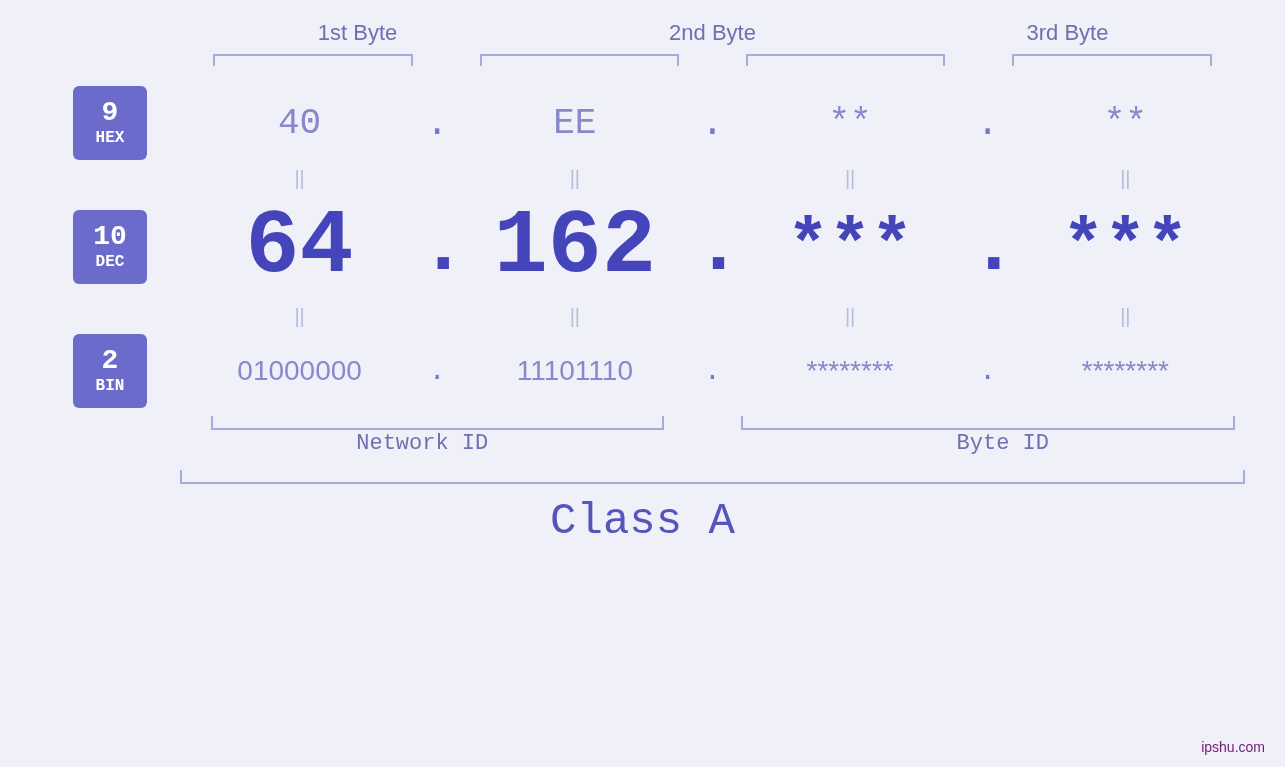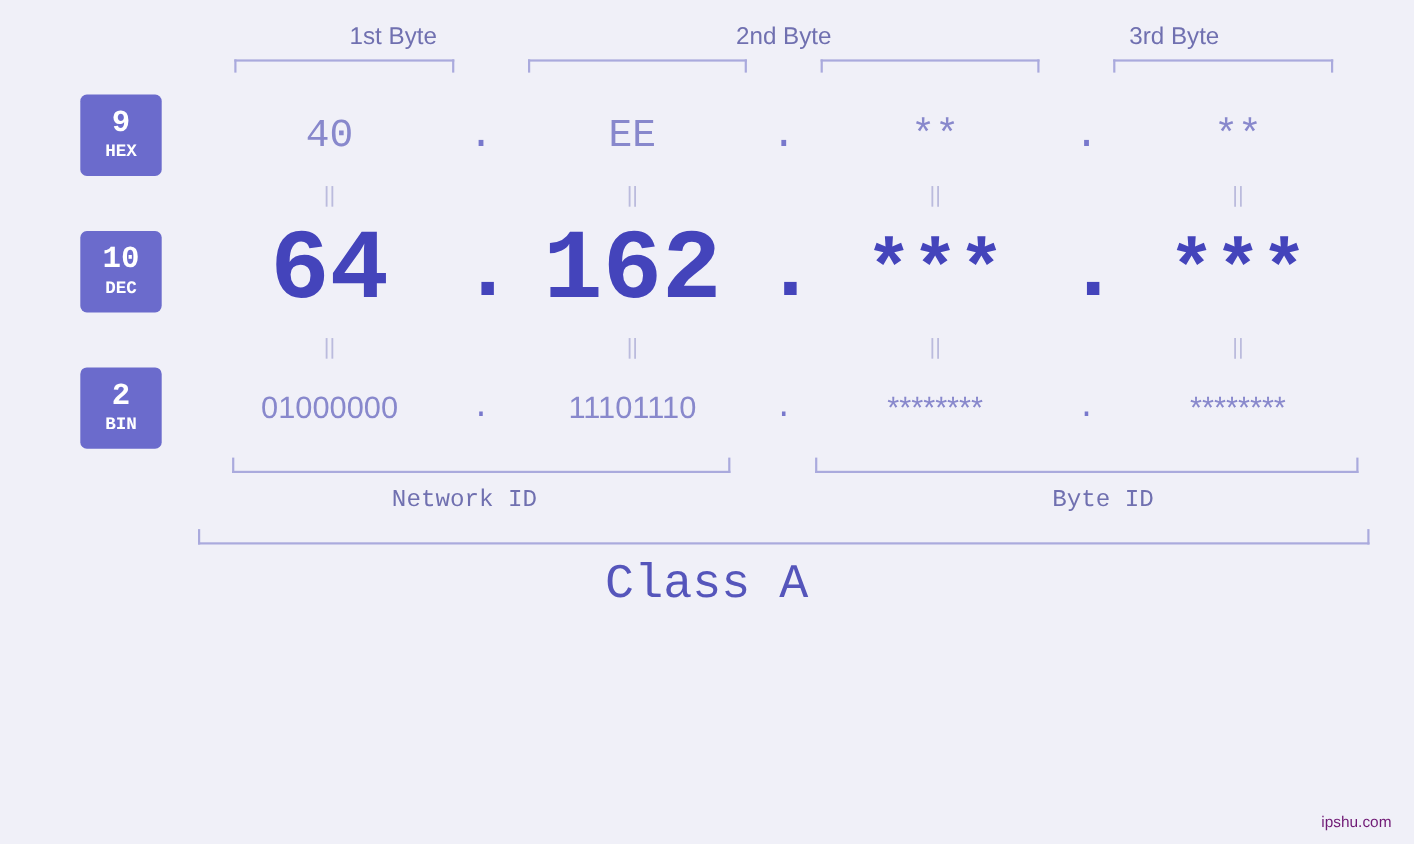--- a/index.html
+++ b/index.html
@@ -292,21 +292,21 @@
       <div style="width:88%; height:14px; border:2px solid #aaaadd; border-top:none;"></div>
     </div>
 
     <div style="width:36px;"></div>
 
     <div style="display:flex; flex-direction:column; align-items:center; flex: 2.07;">
       <div style="width:96%; height:14px; border:2px solid #aaaadd; border-top:none;"></div>
     </div>
   </div>
 
-  <div style="display:flex; width:100%; padding-left:140px; margin-top:12px;gap:30px;">
+  <div style="display:flex; width:100%; padding-left:140px; margin-top:1px;gap:30px;">
     <div style="flex:2.07; text-align:center; color:#7070b0; font-size:22px; font-family:'Courier New',monospace;">Network ID</div>
     <div style="width:36px;"></div>
     <div style="flex:2.07; text-align:center; color:#7070b0; font-size:22px; font-family:'Courier New',monospace;">Byte ID</div>
   </div>
 
   <div style="margin-left:140px; width:calc(100% - 140px); margin-top:14px;">
     <div style="height:14px; border:2px solid #aaaadd; border-top:none; width:100%;"></div>
   </div>
 
   <div style="width:100%; text-align:center; color:#5555bb; font-size:44px; font-family:'Courier New',monospace; margin-top:12px;">Class A</div>

